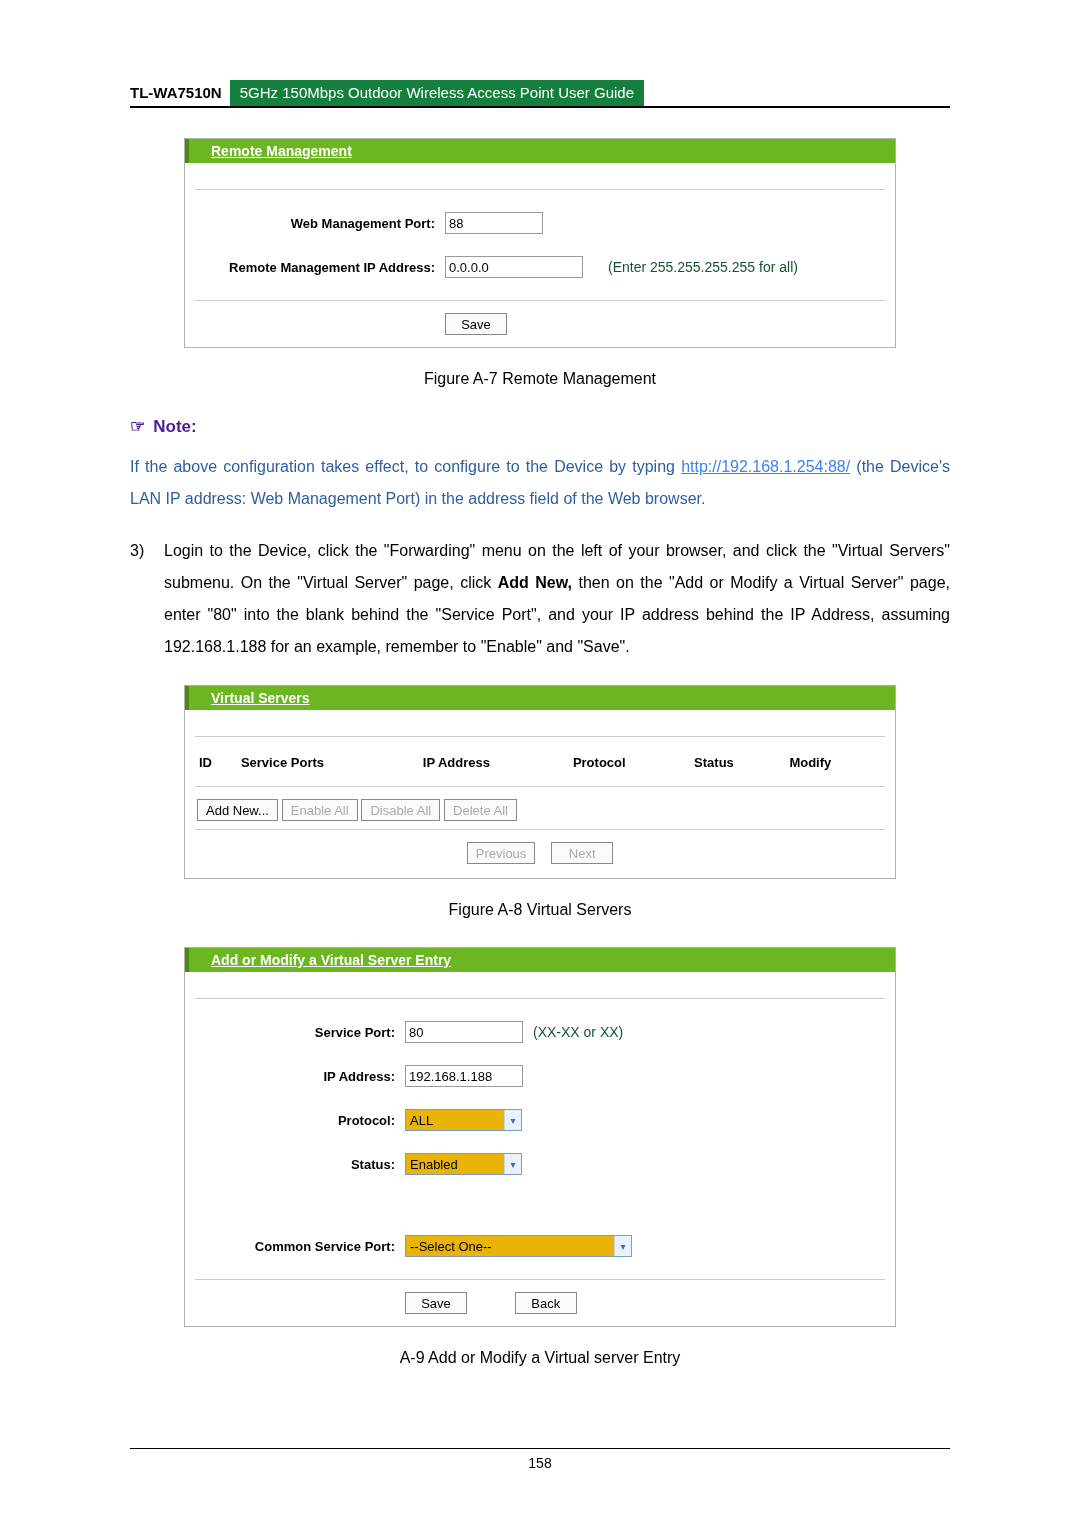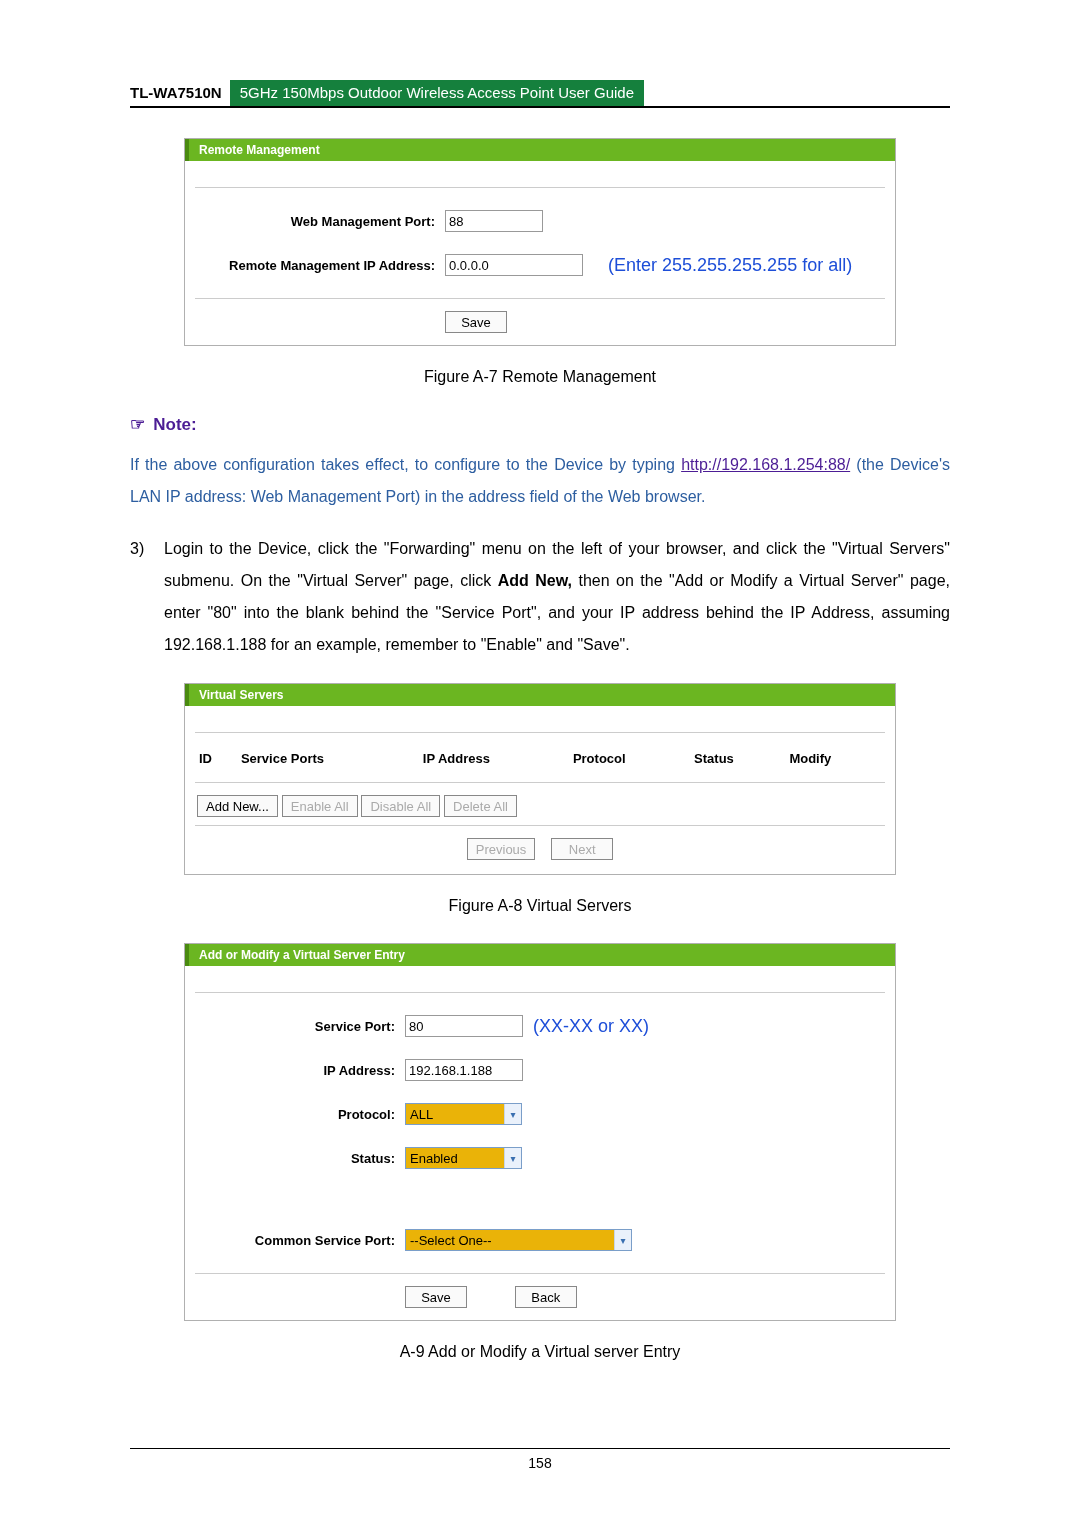--- a/index.html
+++ b/index.html
@@ -47,23 +47,24 @@
   .panel {
     border: 1px solid #b0b0b0;
     background: #fff;
     margin: 0 auto;
     width: 710px;
   }
   .panel-title {
     background: #6bb621;
     color: #fff;
     font-weight: bold;
-    font-size: 12px;
-    padding: 4px 10px;
+    font-size: 14px;
+    padding: 4px 22px;
     border-left: 4px solid #4a8a10;
+    text-decoration: underline;
   }
   .panel-body {
     padding: 18px 10px 10px 10px;
   }
   .panel-hr {
     border: none;
     border-top: 1px solid #ccc;
     margin: 8px 0 12px 0;
   }
 
@@ -84,23 +85,23 @@
     height: 20px;
     font-size: 13px;
     padding: 0 3px;
     width: 90px;
     background: #fff;
   }
   .text-input.wide {
     width: 130px;
   }
   .hint {
-    font-size: 18px;
+    font-size: 14px;
     margin-left: 25px;
-    color: #1d4ed8;
+    color: #14532d;
   }
 
   .btn {
     border: 1px solid #888;
     background: #fafafa;
     font-size: 13px;
     height: 22px;
     min-width: 62px;
     padding: 0 8px;
     cursor: pointer;
@@ -137,21 +138,21 @@
     margin-right: 8px;
   }
   .body-text {
     color: #2d5ea0;
     font-size: 16px;
     line-height: 2.0;
     text-align: justify;
     margin: 0 0 20px 0;
   }
   .body-text a {
-    color: #4c1d95;
+    color: #3b82f6;
     text-decoration: underline;
   }
   .body-black {
     color: #000;
     font-size: 16px;
     line-height: 2.0;
     text-align: justify;
     margin: 0 0 22px 0;
     display: flex;
   }

